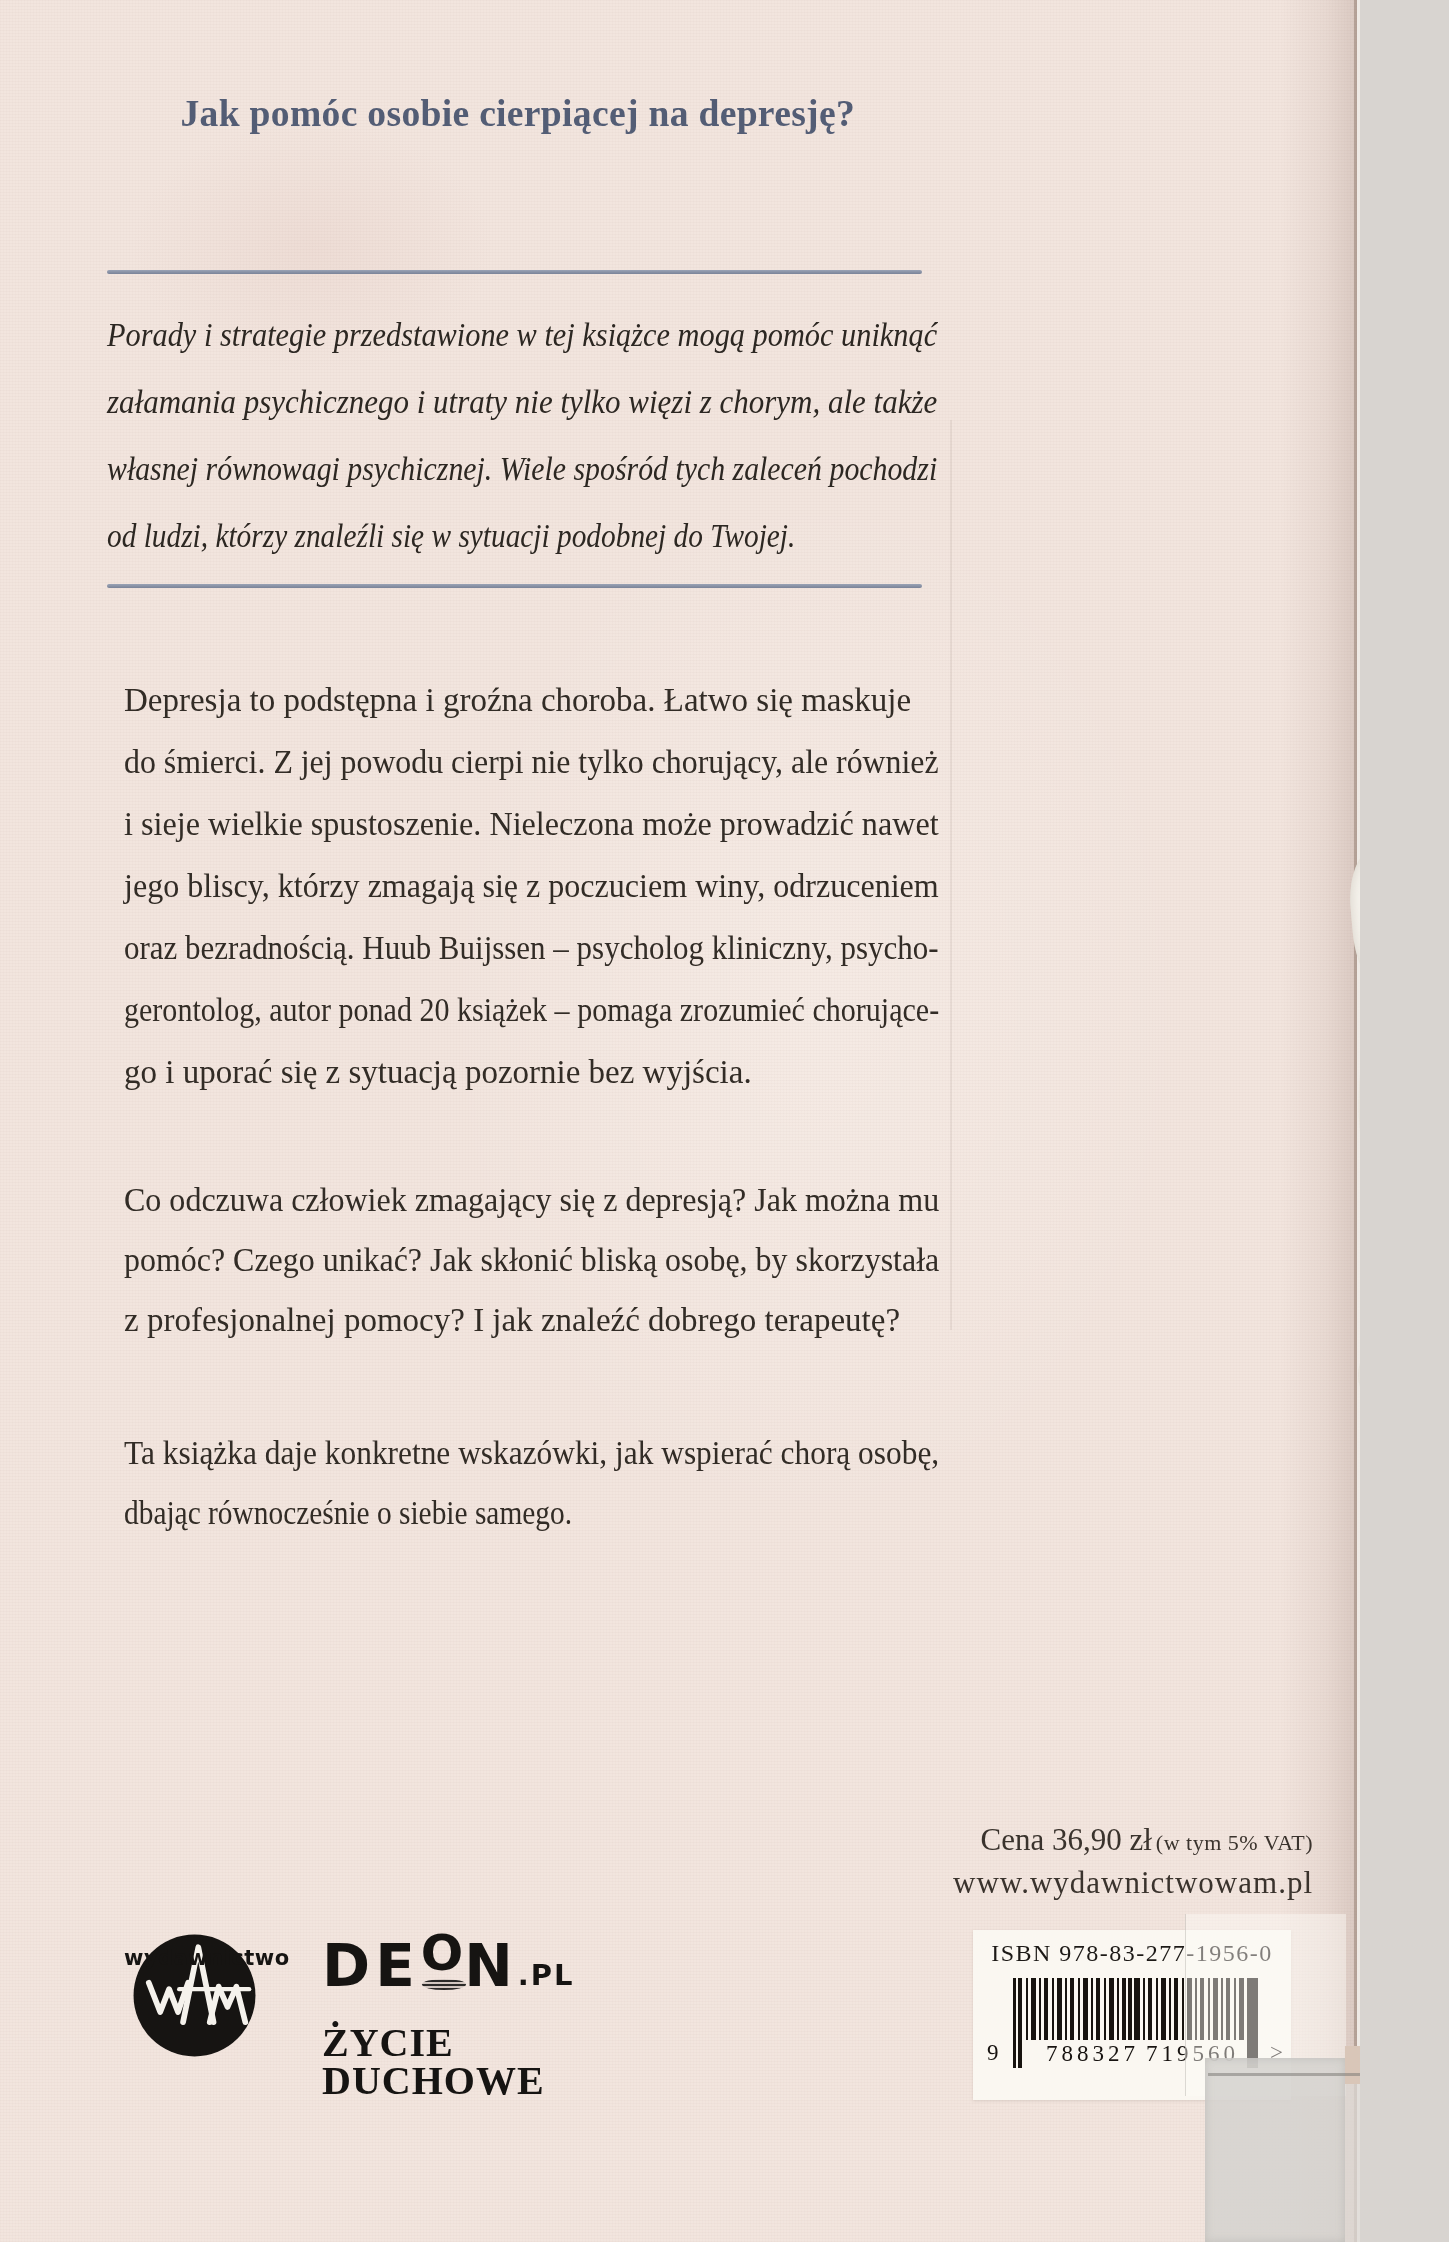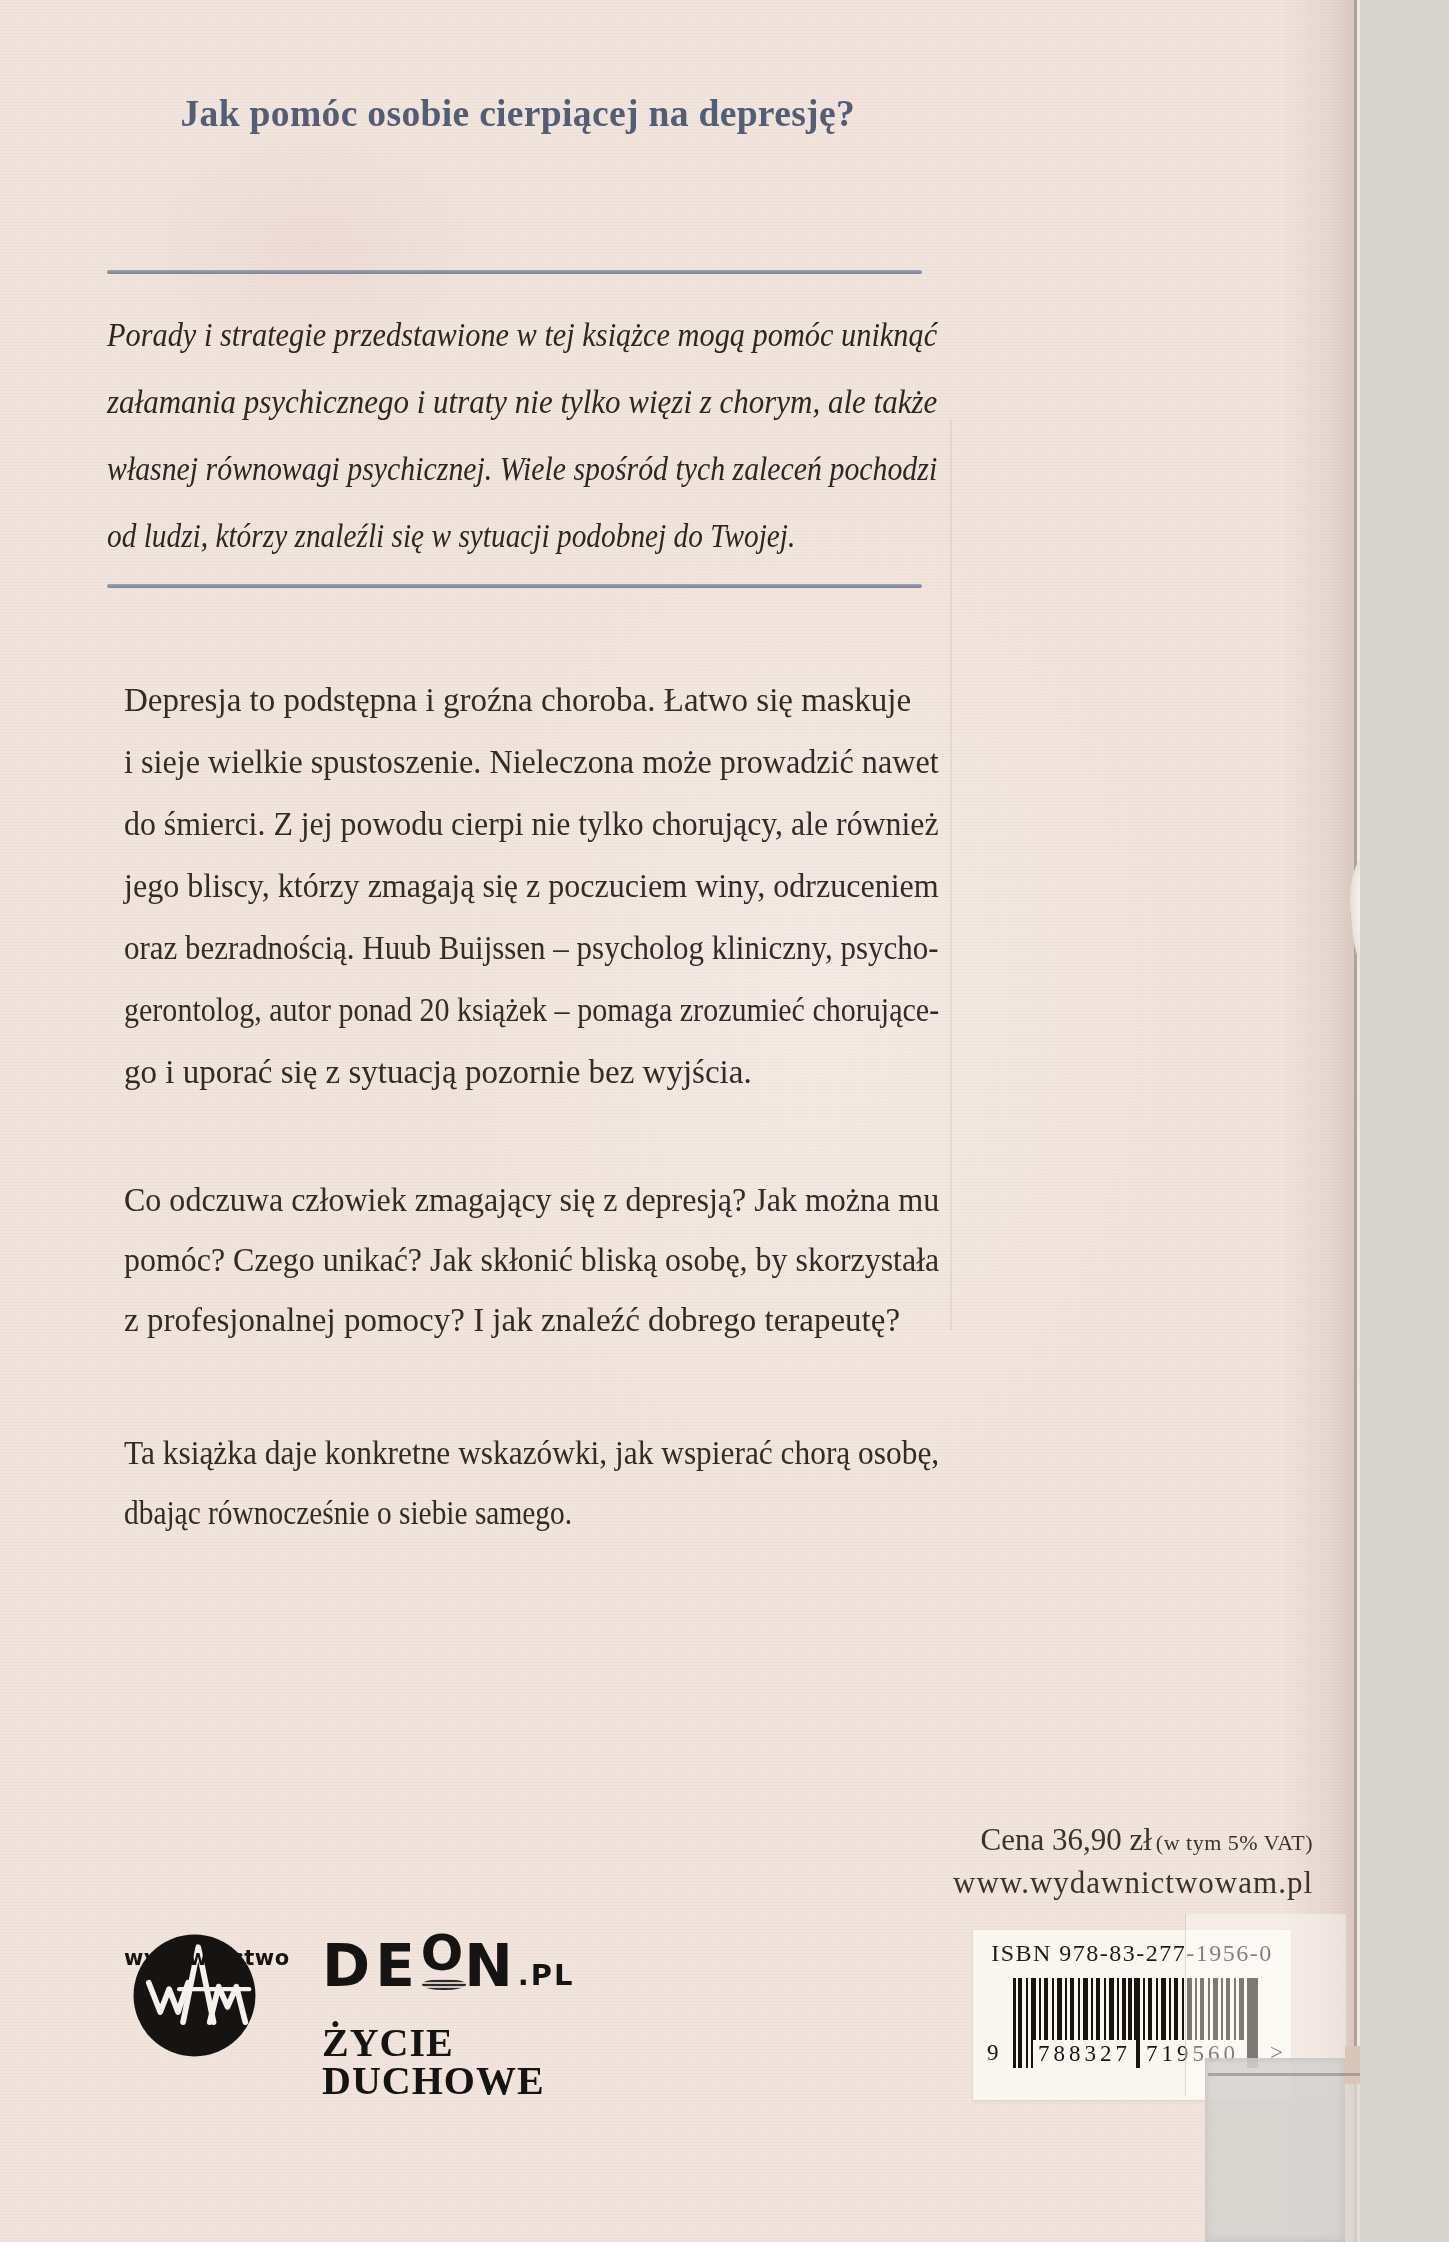--- a/index.html
+++ b/index.html
@@ -97,21 +97,21 @@
   .isbn{position:absolute;left:973px;top:1930px;width:318px;height:170px;background:#faf7f1;
     box-shadow:0 1px 3px rgba(120,110,100,0.18);}
   .isbn-code{margin-top:10px;text-align:center;font-size:24px;letter-spacing:1.5px;color:#1c1916;}
   .barcode{position:absolute;left:40px;top:48px;width:246px;height:90px;}
   .bars{position:absolute;inset:0;
     background:repeating-linear-gradient(90deg,#17130f 0 2px,transparent 2px 5px,#17130f 5px 9px,
       transparent 9px 13px,#17130f 13px 15px,transparent 15px 18px,#17130f 18px 23px,transparent 23px 26px);}
   .guard{position:absolute;top:0;width:3px;height:100%;background:#17130f;}
   .mask{position:absolute;top:62px;height:28px;background:#faf7f1;display:flex;align-items:center;
     justify-content:center;font-size:23px;letter-spacing:4px;color:#171310;}
-  .m1{left:20px;width:103px;}
+  .m1{left:10px;width:103px;padding-left:18px;}
   .m2{left:128px;width:103px;}
   .bc-side{position:absolute;top:62px;font-size:23px;color:#171310;}
   .bc-9{left:-26px;} .bc-arrow{right:-24px;}
 </style>
 </head>
 <body>
 
 <div class="page">
 
   <div class="cover"></div>
@@ -131,22 +131,22 @@
     <div class="line"><span class="fitline" style="transform: scaleX(0.892473);">Porady i strategie przedstawione w tej książce mogą pomóc uniknąć</span></div>
     <div class="line"><span class="fitline" style="transform: scaleX(0.911087);">załamania psychicznego i utraty nie tylko więzi z chorym, ale także</span></div>
     <div class="line"><span class="fitline" style="transform: scaleX(0.877378);">własnej równowagi psychicznej. Wiele spośród tych zaleceń pochodzi</span></div>
     <div class="line"><span class="fitline" style="transform: scaleX(0.863237);">od ludzi, którzy znaleźli się w sytuacji podobnej do Twojej.</span></div>
   </div>
 
   <div class="rule rule-2"></div>
 
   <div class="para para-1">
     <div class="line"><span class="fitline">Depresja to podstępna i groźna choroba. Łatwo się maskuje</span></div>
+    <div class="line"><span class="fitline" style="transform: scaleX(0.964497);">do śmierci. Z jej powodu cierpi nie tylko chorujący, ale również</span></div>
     <div class="line"><span class="fitline" style="transform: scaleX(0.97488);">i sieje wielkie spustoszenie. Nieleczona może prowadzić nawet</span></div>
-    <div class="line"><span class="fitline" style="transform: scaleX(0.964497);">do śmierci. Z jej powodu cierpi nie tylko chorujący, ale również</span></div>
     <div class="line"><span class="fitline" style="transform: scaleX(0.971395);">jego bliscy, którzy zmagają się z poczuciem winy, odrzuceniem</span></div>
     <div class="line"><span class="fitline" style="transform: scaleX(0.93894);">oraz bezradnością. Huub Buijssen – psycholog kliniczny, psycho-</span></div>
     <div class="line"><span class="fitline" style="transform: scaleX(0.910615);">gerontolog, autor ponad 20 książek – pomaga zrozumieć chorujące-</span></div>
     <div class="line"><span class="fitline">go i uporać się z sytuacją pozornie bez wyjścia.</span></div>
   </div>
 
   <div class="para para-2">
     <div class="line"><span class="fitline" style="transform: scaleX(0.970238);">Co odczuwa człowiek zmagający się z depresją? Jak można mu</span></div>
     <div class="line"><span class="fitline" style="transform: scaleX(0.967933);">pomóc? Czego unikać? Jak skłonić bliską osobę, by skorzystała</span></div>
     <div class="line"><span class="fitline">z profesjonalnej pomocy? I jak znaleźć dobrego terapeutę?</span></div>

